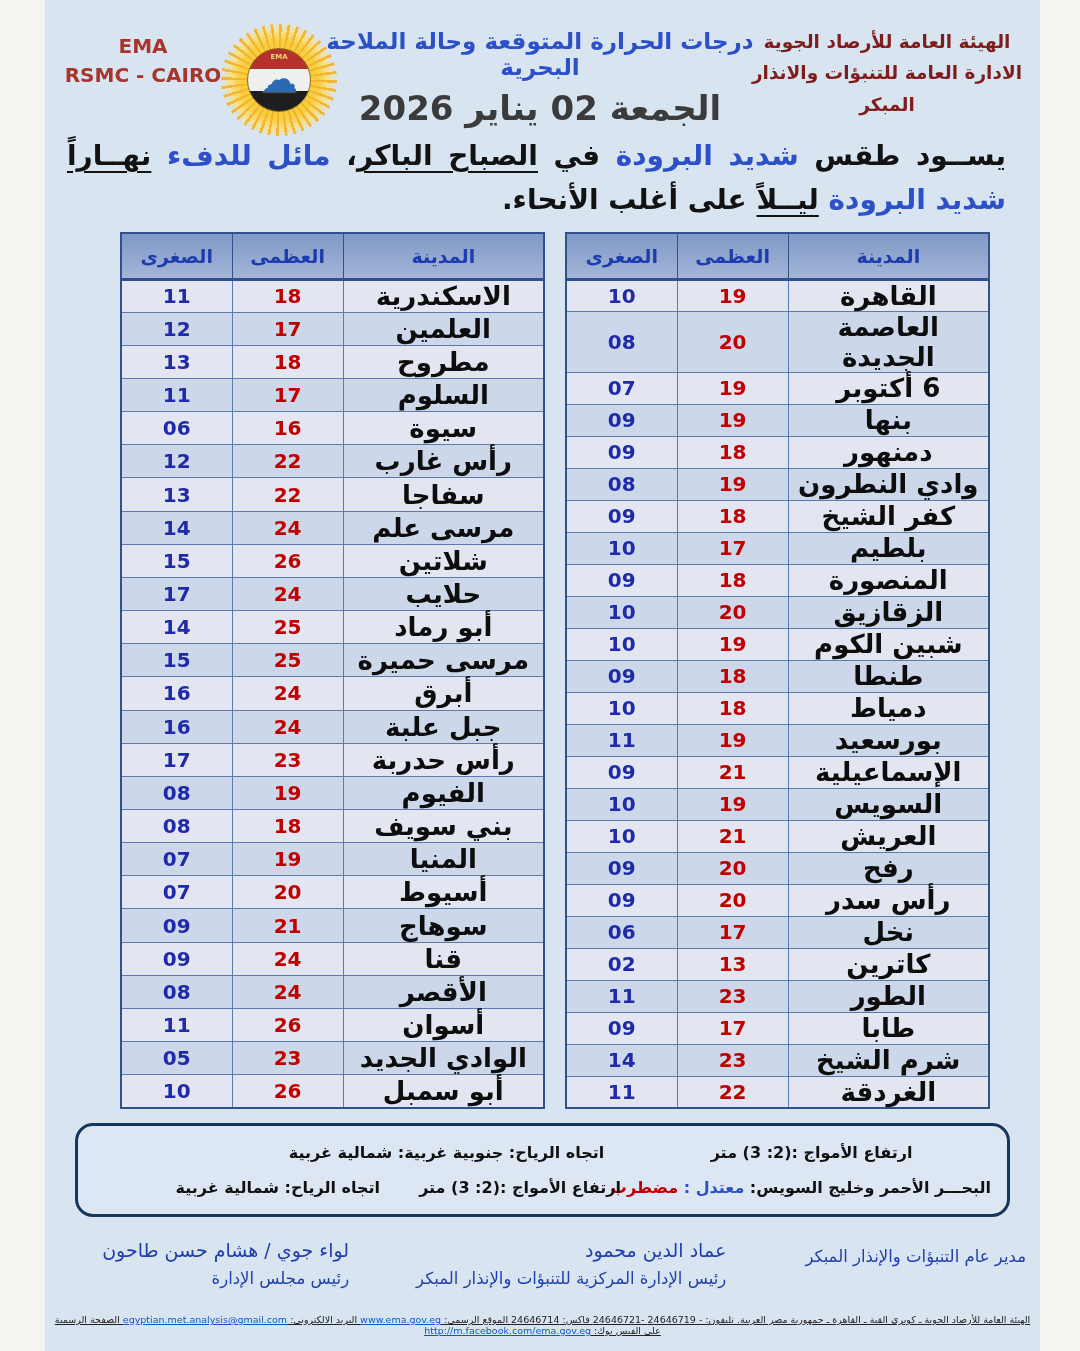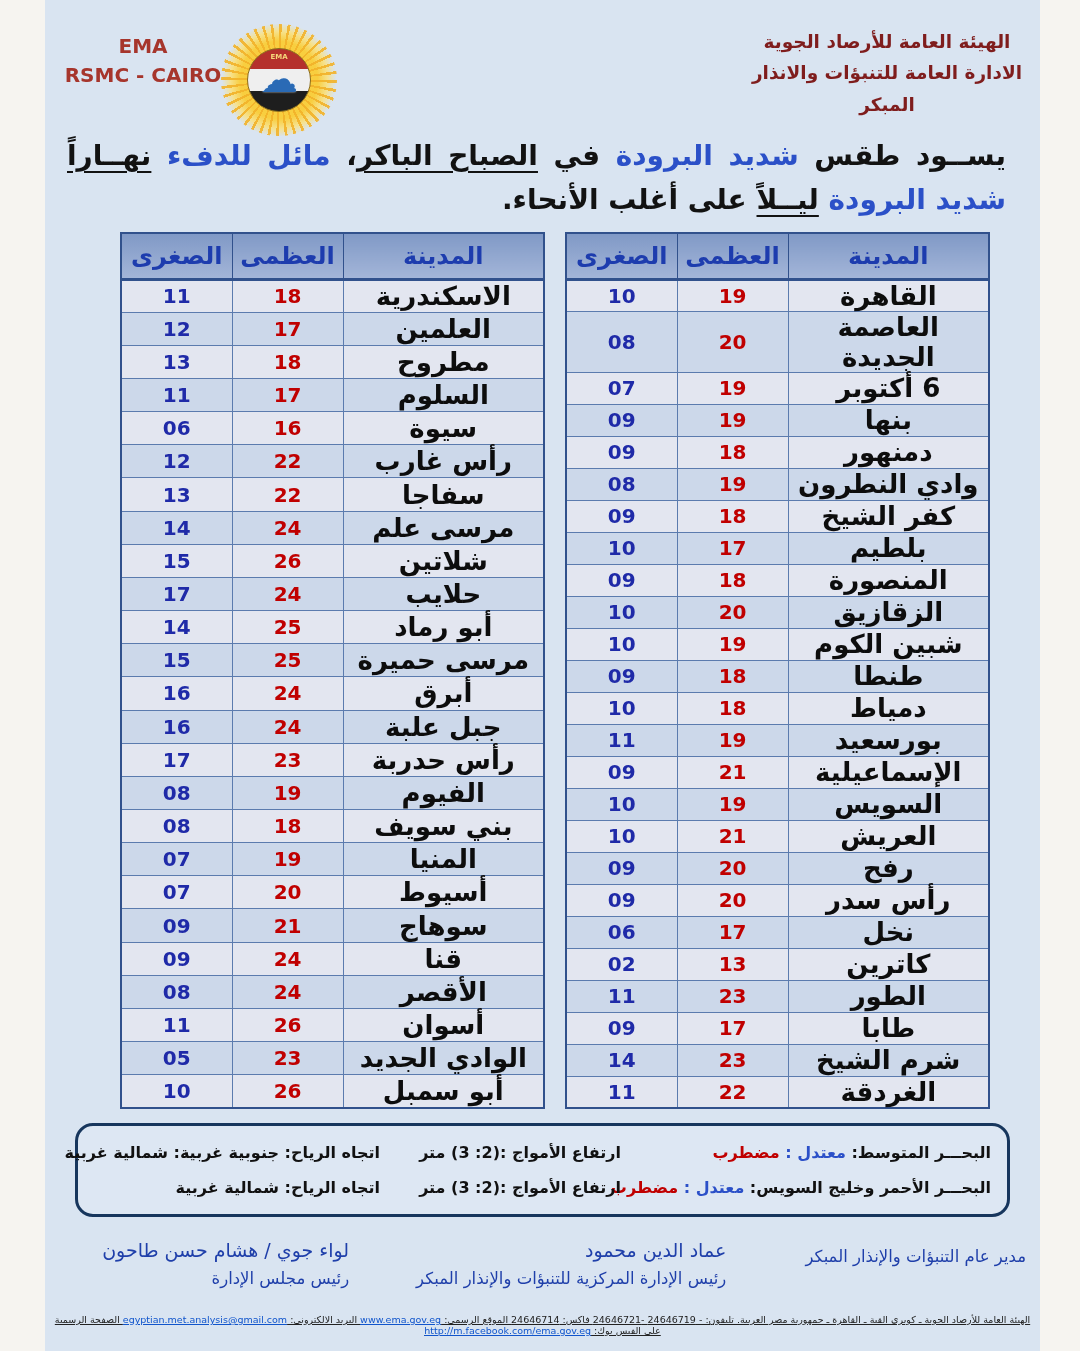--- a/index.html
+++ b/index.html
@@ -35,21 +35,21 @@
   .forecast { direction:rtl; text-align:justify; padding:16px 34px 0 22px;
       font-size:28px; font-weight:bold; line-height:44px; color:#121212; }
   .seg-plain { color:#121212; }
   .seg-blue  { color:#2b50c8; }
   .seg-underline { color:#121212; text-decoration:underline; text-decoration-thickness:2px; text-underline-offset:6px; }
 
   
   .tables { direction:rtl; display:flex; justify-content:space-between; padding:10px 50px 0 75px; }
   table { border-collapse:collapse; width:425px; border:2px solid #31518c; background:#e3e6f0; }
   th { border:1px solid #31518c; border-bottom:3px solid #31518c; height:46px;
-       background:linear-gradient(180deg,#8099c6,#a3b5d8); color:#1d3cae; font-size:24px; font-weight:bold;margin-top:8px; }
+       background:linear-gradient(180deg,#8099c6,#a3b5d8); color:#1d3cae; font-size:19px; font-weight:bold;margin-top:8px; }
   td { border:1px solid #5b7bae; height:32px; text-align:center; vertical-align:middle; font-weight:bold; }
   td.c-city { font-size:26px; color:#0d0d0d; }
   td.c-max  { font-size:20px; color:#c00000; }
   td.c-min  { font-size:20px; color:#1f2aa8; }
   tbody tr:nth-child(odd)  td { background:#e3e6f0; }
   tbody tr:nth-child(even) td { background:#ccd8ea; }
 
   
   .marine-box { margin:14px 30px 0 30px; border:3px solid #17365d; border-radius:18px;
       padding:9px 16px; direction:rtl; background:#dde7f3; }
@@ -86,20 +86,24 @@
       </div>
 
       <div class="logo">
         <div class="sun-rays"></div>
         <div class="emblem">
           <div class="ema-tiny">EMA</div>
           <div class="cloud-glyph">☁</div>
         </div>
       </div>
 
+      <div class="title-block">
+        <div class="doc-title">درجات الحرارة المتوقعة وحالة الملاحة البحرية</div>
+        <div class="doc-date">الجمعة 02 يناير 2026</div>
+      </div>
 
       <div class="org-ar">
         <div>الهيئة العامة للأرصاد الجوية</div>
         <div>الادارة العامة للتنبؤات والانذار المبكر</div>
       </div>
     </div>
 
     <p class="forecast"><span class="seg-plain">يســود طقس </span><span class="seg-blue">شديد البرودة</span><span class="seg-plain"> في </span><span class="seg-underline">الصباح الباكر</span><span class="seg-plain">، </span><span class="seg-blue">مائل للدفء </span><span class="seg-underline">نهــاراً</span><span class="seg-plain"> </span><span class="seg-blue">شديد البرودة</span><span class="seg-plain"> </span><span class="seg-underline">ليــلاً</span><span class="seg-plain"> على أغلب الأنحاء.</span></p>
 
     <div class="tables">
@@ -383,21 +387,20 @@
               <td class="c-city">أبو سمبل</td>
               <td class="c-max">26</td>
               <td class="c-min">10</td>
             </tr>
           </tbody>
       </table>
     </div>
 
     <div class="marine-box" id="marine-box">
         <div class="marine-row">
-          <span class="m-sea"><span>البحـــر المتوسط: </span><span class="state-calm">معتدل : </span><span class="state-rough">مضطرب</span></span>
           <span class="m-waves">ارتفاع الأمواج :(2: 3) متر</span>
           <span class="m-wind">اتجاه الرياح: جنوبية غربية: شمالية غربية</span>
         </div>
         <div class="marine-row">
           <span class="m-sea"><span>البحـــر الأحمر وخليج السويس: </span><span class="state-calm">معتدل : </span><span class="state-rough">مضطرب</span></span>
           <span class="m-waves">ارتفاع الأمواج :(2: 3) متر</span>
           <span class="m-wind">اتجاه الرياح: شمالية غربية</span>
         </div>
       </div>
 

